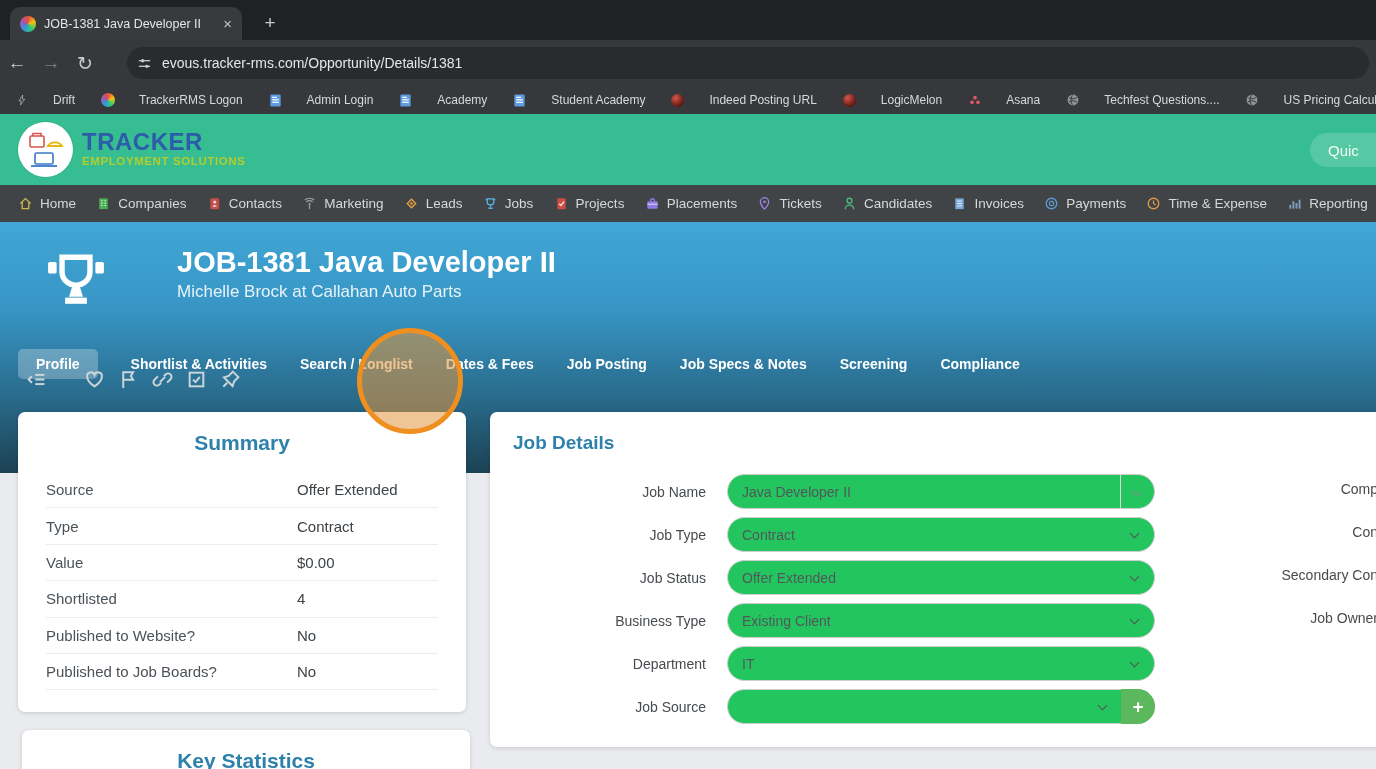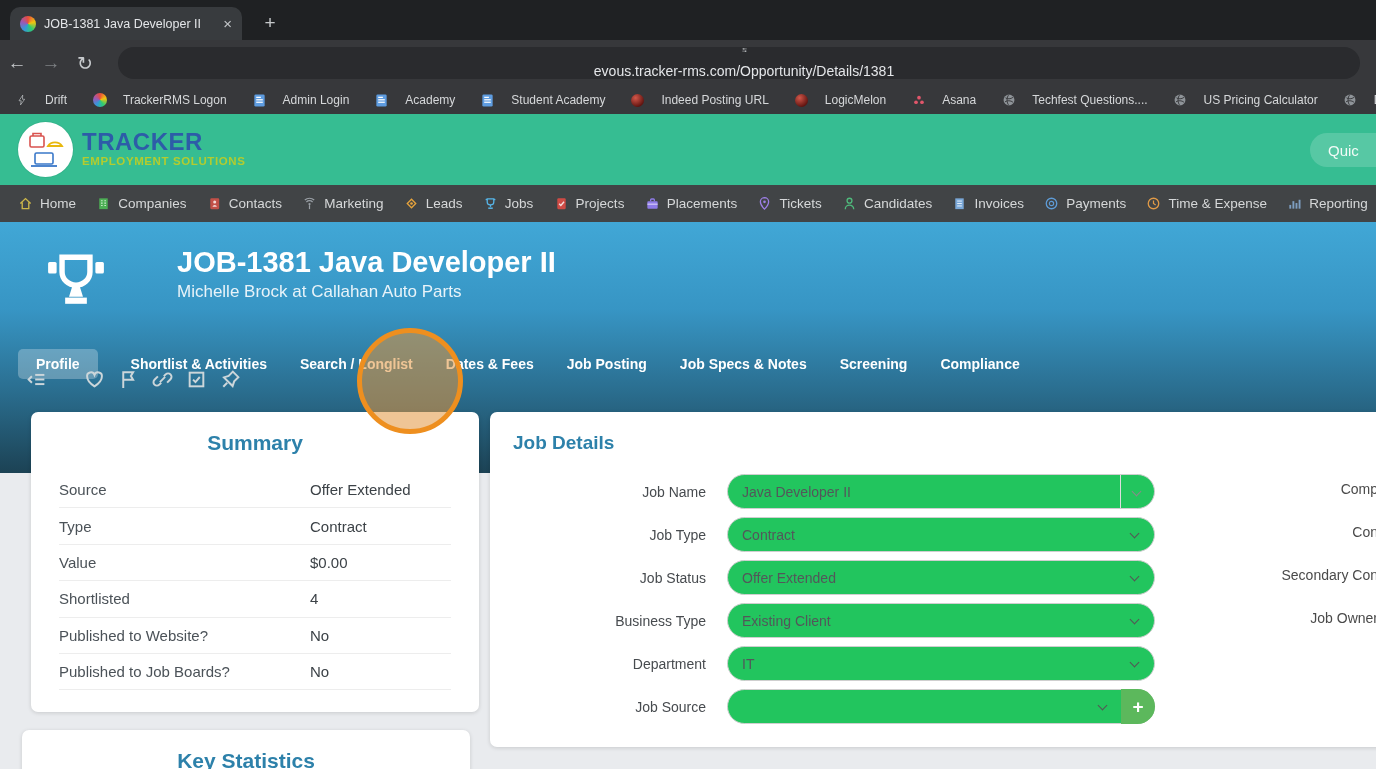--- a/index.html
+++ b/index.html
@@ -13,26 +13,26 @@
   .tab-title { color:#e4e6e9; font-size:12.5px; white-space:nowrap; overflow:hidden; flex:1; }
   .tab-close { color:#c2c5c8; font-size:15px; cursor:default; }
   .newtab { position:absolute; left:256px; top:9px; color:#c5c8ca; font-size:19px; width:28px; height:28px;
             display:flex; align-items:center; justify-content:center; }
   .swirl { width:16px; height:16px; border-radius:50%; flex:0 0 16px;
            background:conic-gradient(#e84c3d,#f1c40f,#2ecc71,#3498db,#9b59b6,#e84c3d); }
   .toolbar { position:absolute; left:0; top:40px; width:1376px; height:46px; background:#37383b;
              display:flex; align-items:center; }
   .navbtn { color:#c8cbce; font-size:19px; width:34px; text-align:center; }
   .navbtn.fwd { color:#7f8386; }
-  .omnibox { position:absolute; left:118px; top:7px; width:1242px; height:32px; background:#2a2b2e;
-             border-radius:16px; display:flex; align-items:center; padding-left:10px; gap:10px;flex-direction:column; }
+  .omnibox { position:absolute; left:127px; top:7px; width:1242px; height:32px; background:#2a2b2e;
+             border-radius:16px; display:flex; align-items:center; padding-left:10px; gap:10px; }
   .url-text { color:#e4e6e9; font-size:14px; }
   .bookmarks { position:absolute; left:0; top:86px; width:1376px; height:28px; background:#37383b;
                display:flex; align-items:center; padding-left:14px; gap:25px; }
-  .bm { display:flex; align-items:center; gap:16px; color:#d6d8da; font-size:12px; white-space:nowrap; }
+  .bm { display:flex; align-items:center; gap:24px; color:#d6d8da; font-size:12px; white-space:nowrap; }
   .bm-ic { width:15px; height:15px; display:flex; align-items:center; justify-content:center; flex:0 0 15px; }
   .sphere { width:13px; height:13px; border-radius:50%; background:radial-gradient(circle at 35% 30%,#d2574a,#5d120e 75%); }
   .swirl-s { width:14px; height:14px; border-radius:50%; background:conic-gradient(#e84c3d,#f1c40f,#2ecc71,#3498db,#9b59b6,#e84c3d); }
 
   
   .appheader { position:absolute; left:0; top:114px; width:1376px; height:71px; background:#36bd92; }
   .logo-circle { position:absolute; left:18px; top:8px; width:55px; height:55px; border-radius:50%;
                  background:#fff; box-shadow:0 0 0 1px rgba(0,0,0,.05); }
   .logo-text { position:absolute; left:82px; top:13px; }
   .logo-t1 { font-size:24px; font-weight:800; color:#2d5ca8; letter-spacing:.5px; line-height:30px; }
@@ -57,21 +57,21 @@
   .htab { color:#fff; font-size:14px; font-weight:600; padding:7px 0; white-space:nowrap;margin-top:24px; }
   .htab.active { background:rgba(255,255,255,.27); border-radius:5px; padding:7px 18px; }
   .hero-icons { position:absolute; left:25px; top:146px; display:flex; align-items:center; gap:11px; }
   .hico { width:23px; height:23px; display:flex; align-items:center; justify-content:center; }
   .hico svg { width:21px; height:21px; }
   .hico.first { margin-right:24px; }
 
   
   .card { position:absolute; background:#fff; border-radius:7px; box-shadow:0 1px 4px rgba(0,0,0,.14); z-index:2; }
   .card-title { color:#2d81aa; font-weight:700; }
-  .summary-card { left:31px; top:412px; width:448px; height:300px; }
+  .summary-card { left:18px; top:412px; width:448px; height:300px; }
   .summary-title { text-align:center; font-size:21px; padding-top:19px; }
   .sum-rows { position:absolute; left:28px; right:28px; top:60px; }
   .sum-row { display:flex; align-items:center; height:36.4px; border-bottom:1px solid #ededed; }
   .sum-row:first-child { border-top:0; }
   .sum-label { width:251px; color:#4b5258; font-size:15px; }
   .sum-value { flex:1; color:#3c4247; font-size:15px; }
 
   .keystats-card { left:22px; top:730px; width:448px; height:80px; }
   .keystats-title { text-align:center; font-size:21px; padding-top:19px; }
 

